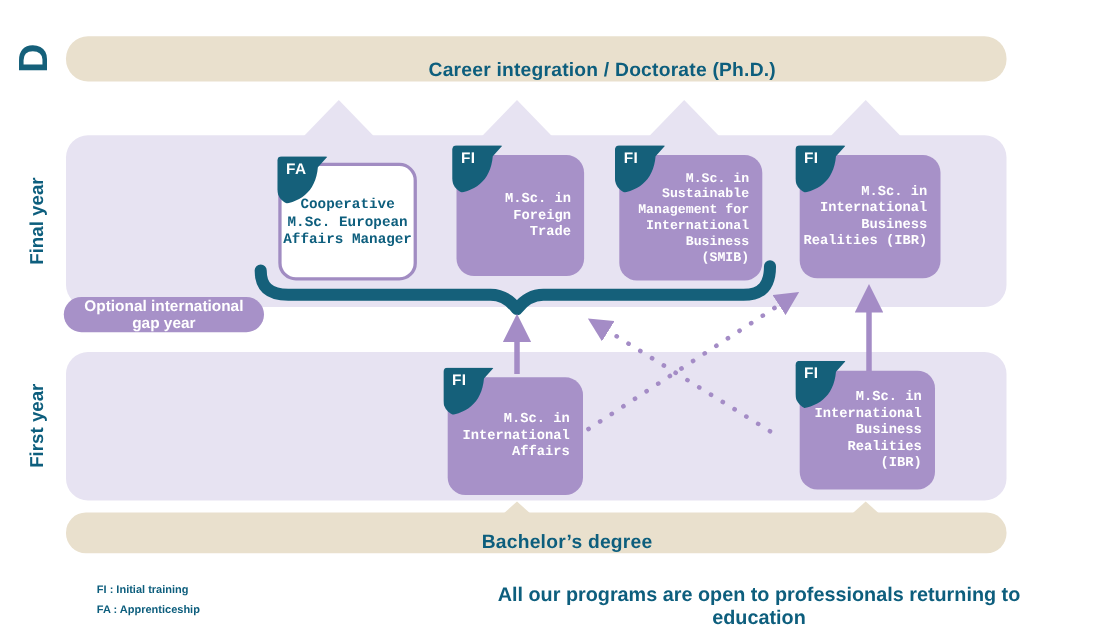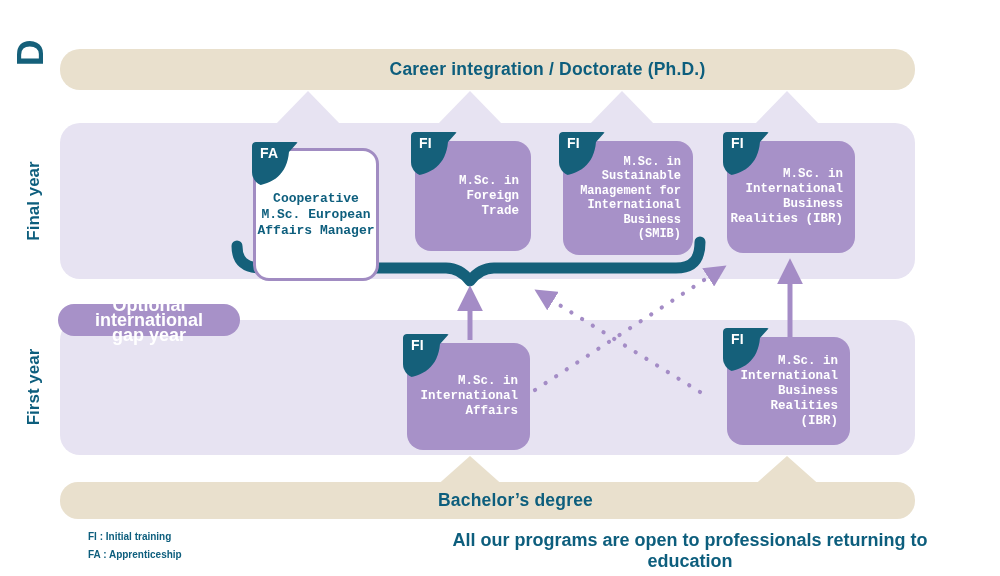--- a/index.html
+++ b/index.html
@@ -10,21 +10,21 @@
   body{background:#fff;font-family:"Liberation Sans",sans-serif;}
   .stage{position:relative;width:1000px;height:576px;background:#fff;overflow:hidden;}
 
   
   .corner-letter{position:absolute;left:31px;top:53px;transform:translate(-50%,-50%) rotate(-90deg);
     font-size:37px;font-weight:800;color:var(--c-teal);}
 
   
   .bar{position:absolute;left:60px;width:855px;background:var(--c-beige);border-radius:20px;
     color:var(--c-tealText);font-weight:700;font-size:17.5px;letter-spacing:.2px;
-    display:flex;align-items:center;justify-content:center;margin-top:16px;}
+    display:flex;align-items:flex-end;justify-content:center;}
   .bar.career{top:33px;height:41px;padding-left:120px;}
   .bar.bachelor{top:466px;height:37px;border-radius:18px;padding-left:56px;}
 
   
   .panel{position:absolute;left:60px;width:855px;background:var(--c-lavender);border-radius:20px;}
   .panel.final{top:123px;height:156px;}
   .panel.first{top:320px;height:135px;}
 
   .row-label{position:absolute;left:34px;white-space:nowrap;color:var(--c-tealText);
     font-weight:800;font-size:17px;transform:translate(-50%,-50%) rotate(-90deg);}
@@ -32,22 +32,22 @@
   .row-label.first{top:387px;}
 
   
   .tri{position:absolute;width:0;height:0;}
   .tri.lav{border-left:33px solid transparent;border-right:33px solid transparent;
     border-bottom:34px solid var(--c-lavender);top:91px;}
   .tri.beige{border-left:36px solid transparent;border-right:36px solid transparent;
     border-bottom:32px solid var(--c-beige);top:456px;}
 
   
-  .gap-pill{position:absolute;left:58px;top:304px;width:182px;height:32px;border-radius:16px;
-    background:var(--c-purple);color:#fff;font-weight:700;font-size:18px;line-height:15px;
+  .gap-pill{position:absolute;left:58px;top:270px;width:182px;height:32px;border-radius:16px;
+    background:var(--c-purple);color:#fff;font-weight:700;font-size:14px;line-height:15px;
     display:flex;align-items:center;justify-content:center;text-align:center;white-space:pre-line;}
 
   
   .pbox{position:absolute;border-radius:16px;display:flex;align-items:center;}
   .pbox .label{white-space:pre-line;font-weight:700;font-size:12.5px;line-height:15px;width:100%;font-family:Liberation Mono, monospace;}
   .pbox.fill{background:var(--c-purple);color:#fff;justify-content:flex-start;}
   .pbox.fill .label{text-align:right;padding-right:12px;}
   .pbox.outline{background:#fff;border:3px solid var(--c-purpleBorder);color:var(--c-tealText);
     justify-content:center;}
   .pbox.outline .label{text-align:center;font-size:13px;line-height:16px;}
@@ -110,21 +110,21 @@
     <line class="solid-arrow" x1="790" y1="340" x2="790" y2="266" marker-end="url(#ah)"></line>
     <line class="dotted-arrow" x1="700" y1="392" x2="540" y2="293" marker-end="url(#ah)"></line>
     <line class="dotted-arrow" x1="535" y1="390" x2="721" y2="269" marker-end="url(#ah)"></line>
   </svg>
 
   <div class="gap-pill">
     <span>Optional international
 gap year</span>
   </div>
 
-  <div class="pbox outline" style="left:253px;top:148px;width:126px;height:133px;">
+  <div class="pbox outline" style="left:253px;top:148px;width:126px;height:107px;">
     <div class="badge">
       <span>FA</span>
     </div>
     <div class="label">Cooperative
 M.Sc. European
 Affairs Manager</div>
   </div>
 
   <div class="pbox fill" style="left:415px;top:141px;width:116px;height:110px;">
     <div class="badge">

